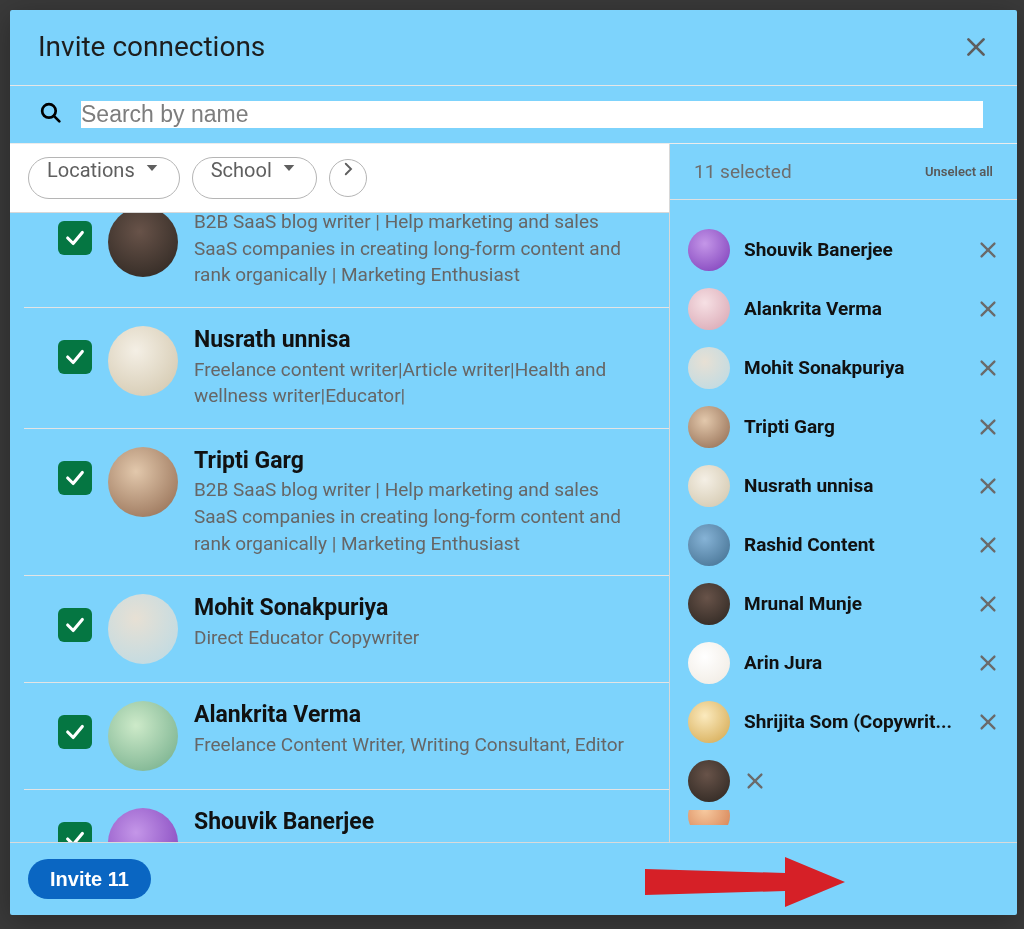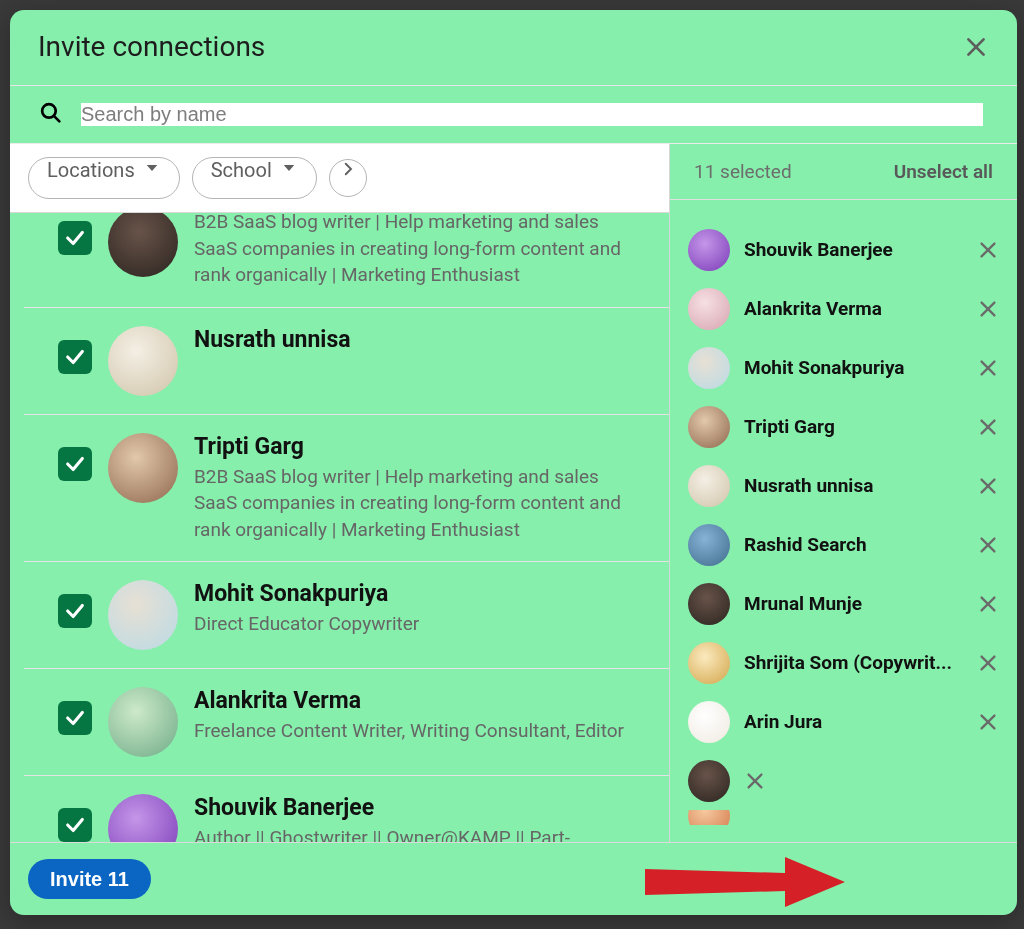--- a/index.html
+++ b/index.html
@@ -17,22 +17,22 @@
     inset: 0;
     background: #3a3a3a;
   }
 
   .modal {
     position: absolute;
     left: 10px;
     right: 7px;
     top: 10px;
     bottom: 14px;
-    background: #86efac;
-    border-radius: 14px;
+    background: #7dd3fc;
+    border-radius: 2px;
     box-shadow: 0 6px 30px rgba(0,0,0,0.3);
     display: flex;
     flex-direction: column;
     overflow: hidden;
   }
 
   
   .modal-header {
     display: flex;
     align-items: center;
@@ -60,21 +60,21 @@
     align-items: center;
     gap: 18px;
     padding: 14px 34px 14px 28px;
     border-bottom: 1px solid #ececec;
   }
   .search-icon svg { width: 25px; height: 25px; color:#000; }
   .search-input {
     flex: 1;
     border: none;
     outline: none;
-    font-size: 20px;
+    font-size: 23px;
     color: #333;
   }
   .search-input::placeholder { color: #7d7d7d; }
 
   
   .body-split {
     flex: 1;
     display: flex;
     min-height: 0;
   }
@@ -161,21 +161,21 @@
     gap: 20px;
   }
   .selected-header {
     display: flex;
     align-items: center;
     justify-content: space-between;
     padding: 16px 24px;
     border-bottom: 1.5px solid #e0e0e0;
   }
   .selected-count { font-size: 19px; color:#6d6d6d; }
-  .unselect-all { font-size: 19px; font-weight: 600; color:#595959; cursor: pointer; }
+  .unselect-all { font-size: 13px; font-weight: 600; color:#595959; cursor: pointer; }
 
   .selected-list {
     flex: 1;
     overflow: hidden;
   }
   .sel-row {
     display: flex;
     align-items: center;
     gap: 14px;
     padding: 8.5px 18px;
@@ -300,20 +300,21 @@
           </div>
           <div class="conn-row">
             <div class="checkbox">
               <svg viewBox="0 0 24 24" fill="none" stroke="currentColor" stroke-width="3.4" stroke-linecap="round" stroke-linejoin="round">
                 <polyline points="4 12 10 18 20 6"></polyline>
               </svg>
             </div>
             <div class="avatar-lg av-cream"></div>
             <div class="conn-text">
               <div class="conn-name">Nusrath unnisa</div>
+              <div class="conn-desc">Freelance content writer|Article writer|Health and wellness writer|Educator|</div>
             </div>
           </div>
           <div class="conn-row">
             <div class="checkbox">
               <svg viewBox="0 0 24 24" fill="none" stroke="currentColor" stroke-width="3.4" stroke-linecap="round" stroke-linejoin="round">
                 <polyline points="4 12 10 18 20 6"></polyline>
               </svg>
             </div>
             <div class="avatar-lg av-brown"></div>
             <div class="conn-text">
@@ -412,51 +413,51 @@
             <div class="sel-name">Nusrath unnisa</div>
             <div class="remove-x">
               <svg viewBox="0 0 24 24" fill="none" stroke="currentColor" stroke-width="2.6" stroke-linecap="round">
                 <line x1="5" y1="5" x2="19" y2="19"></line>
                 <line x1="19" y1="5" x2="5" y2="19"></line>
               </svg>
             </div>
           </div>
           <div class="sel-row">
             <div class="avatar-sm av-blue"></div>
-            <div class="sel-name">Rashid Search</div>
+            <div class="sel-name">Rashid Content</div>
             <div class="remove-x">
               <svg viewBox="0 0 24 24" fill="none" stroke="currentColor" stroke-width="2.6" stroke-linecap="round">
                 <line x1="5" y1="5" x2="19" y2="19"></line>
                 <line x1="19" y1="5" x2="5" y2="19"></line>
               </svg>
             </div>
           </div>
           <div class="sel-row">
             <div class="avatar-sm av-dark"></div>
             <div class="sel-name">Mrunal Munje</div>
             <div class="remove-x">
               <svg viewBox="0 0 24 24" fill="none" stroke="currentColor" stroke-width="2.6" stroke-linecap="round">
                 <line x1="5" y1="5" x2="19" y2="19"></line>
                 <line x1="19" y1="5" x2="5" y2="19"></line>
               </svg>
             </div>
           </div>
           <div class="sel-row">
+            <div class="avatar-sm av-white"></div>
+            <div class="sel-name">Arin Jura</div>
+            <div class="remove-x">
+              <svg viewBox="0 0 24 24" fill="none" stroke="currentColor" stroke-width="2.6" stroke-linecap="round">
+                <line x1="5" y1="5" x2="19" y2="19"></line>
+                <line x1="19" y1="5" x2="5" y2="19"></line>
+              </svg>
+            </div>
+          </div>
+          <div class="sel-row">
             <div class="avatar-sm av-yellow"></div>
             <div class="sel-name">Shrijita Som (Copywrit...</div>
-            <div class="remove-x">
-              <svg viewBox="0 0 24 24" fill="none" stroke="currentColor" stroke-width="2.6" stroke-linecap="round">
-                <line x1="5" y1="5" x2="19" y2="19"></line>
-                <line x1="19" y1="5" x2="5" y2="19"></line>
-              </svg>
-            </div>
-          </div>
-          <div class="sel-row">
-            <div class="avatar-sm av-white"></div>
-            <div class="sel-name">Arin Jura</div>
             <div class="remove-x">
               <svg viewBox="0 0 24 24" fill="none" stroke="currentColor" stroke-width="2.6" stroke-linecap="round">
                 <line x1="5" y1="5" x2="19" y2="19"></line>
                 <line x1="19" y1="5" x2="5" y2="19"></line>
               </svg>
             </div>
           </div>
           <div class="sel-row">
             <div class="avatar-sm av-dark"></div>
             <div class="remove-x">

